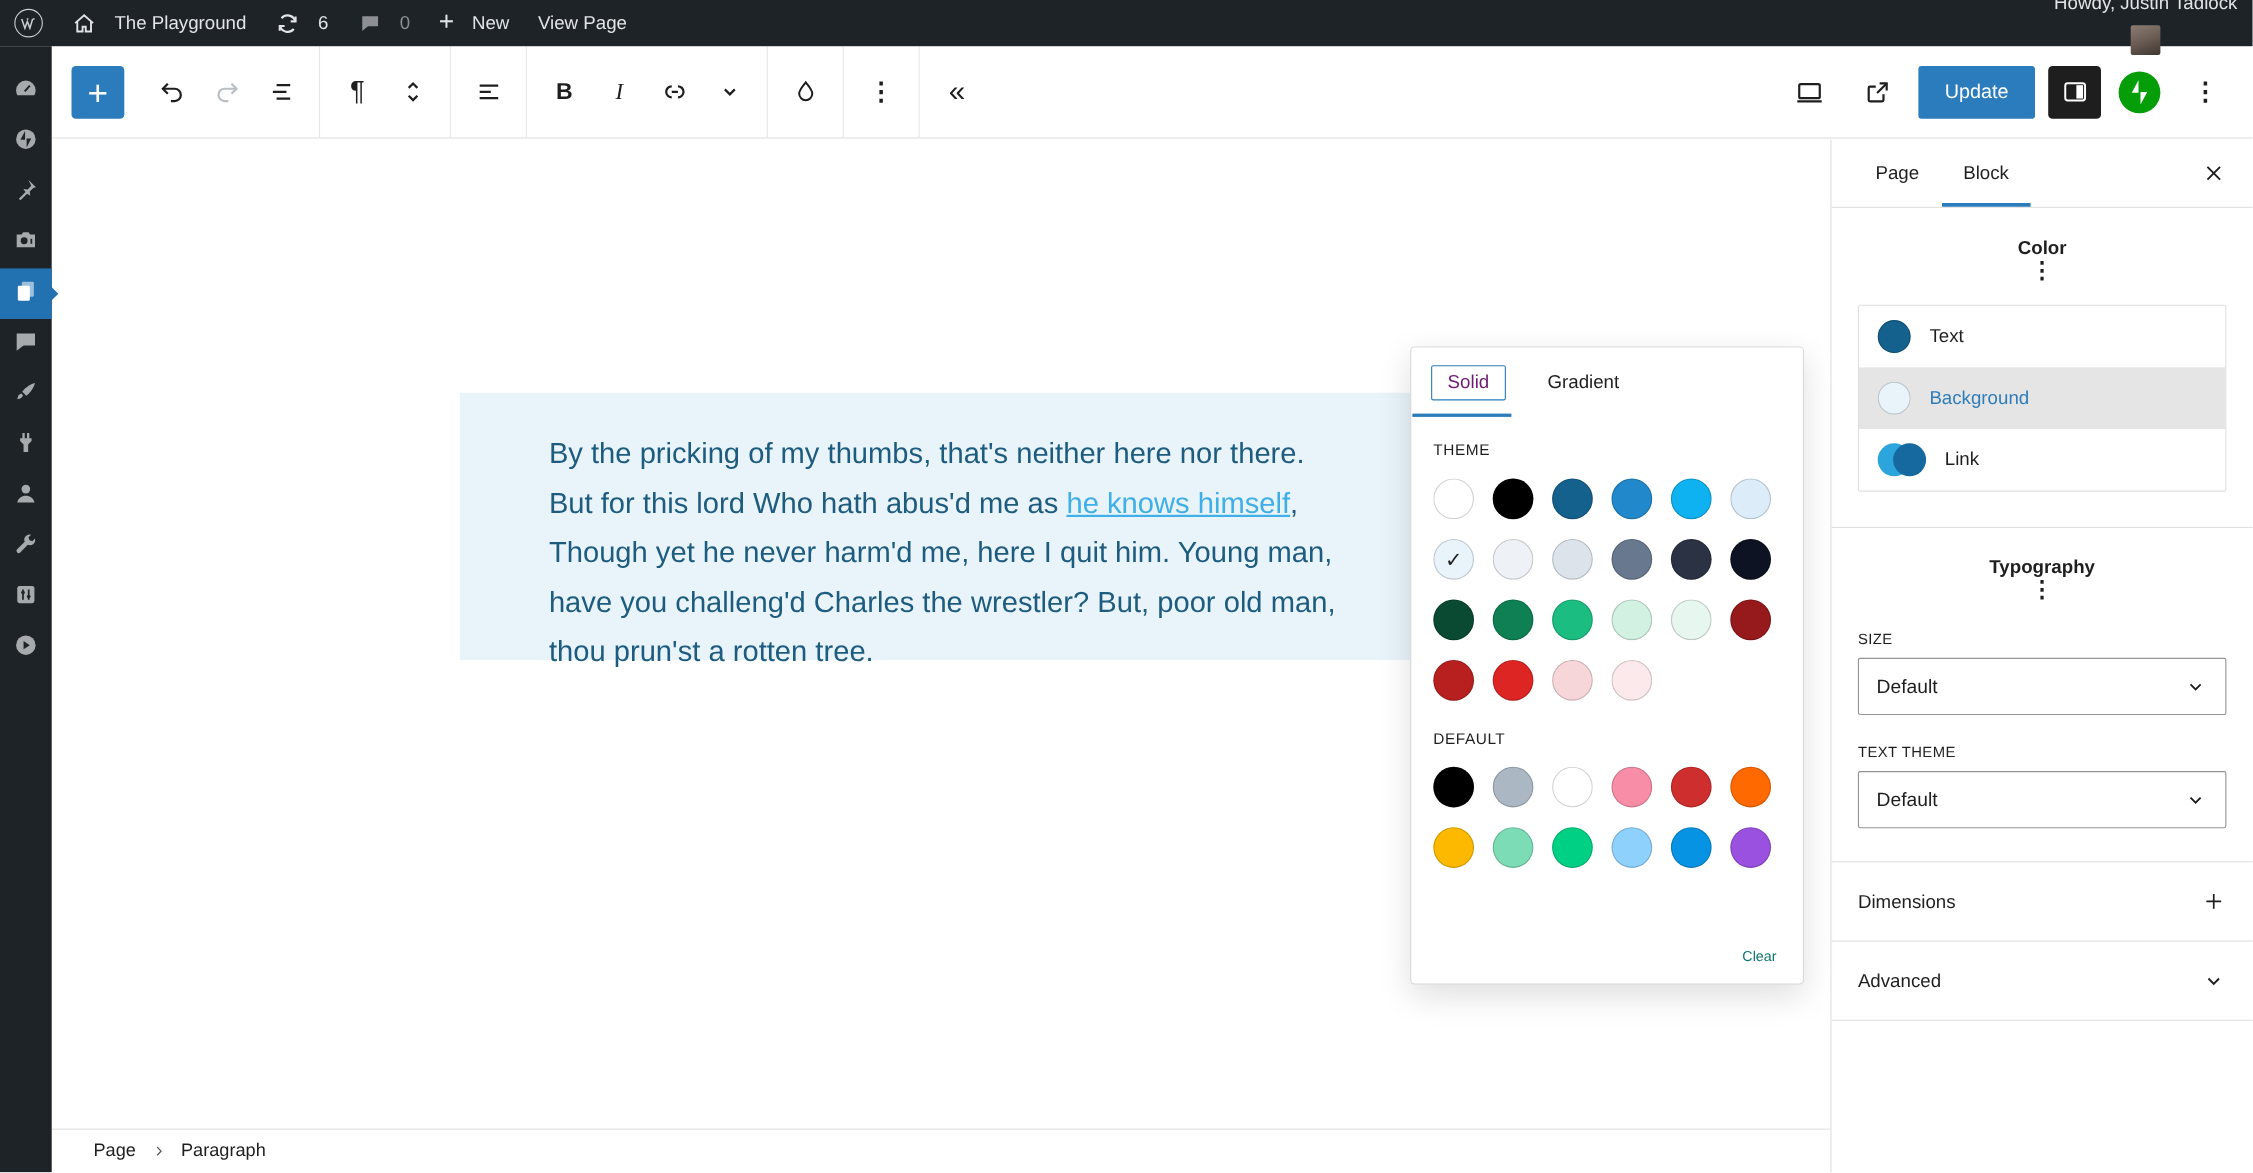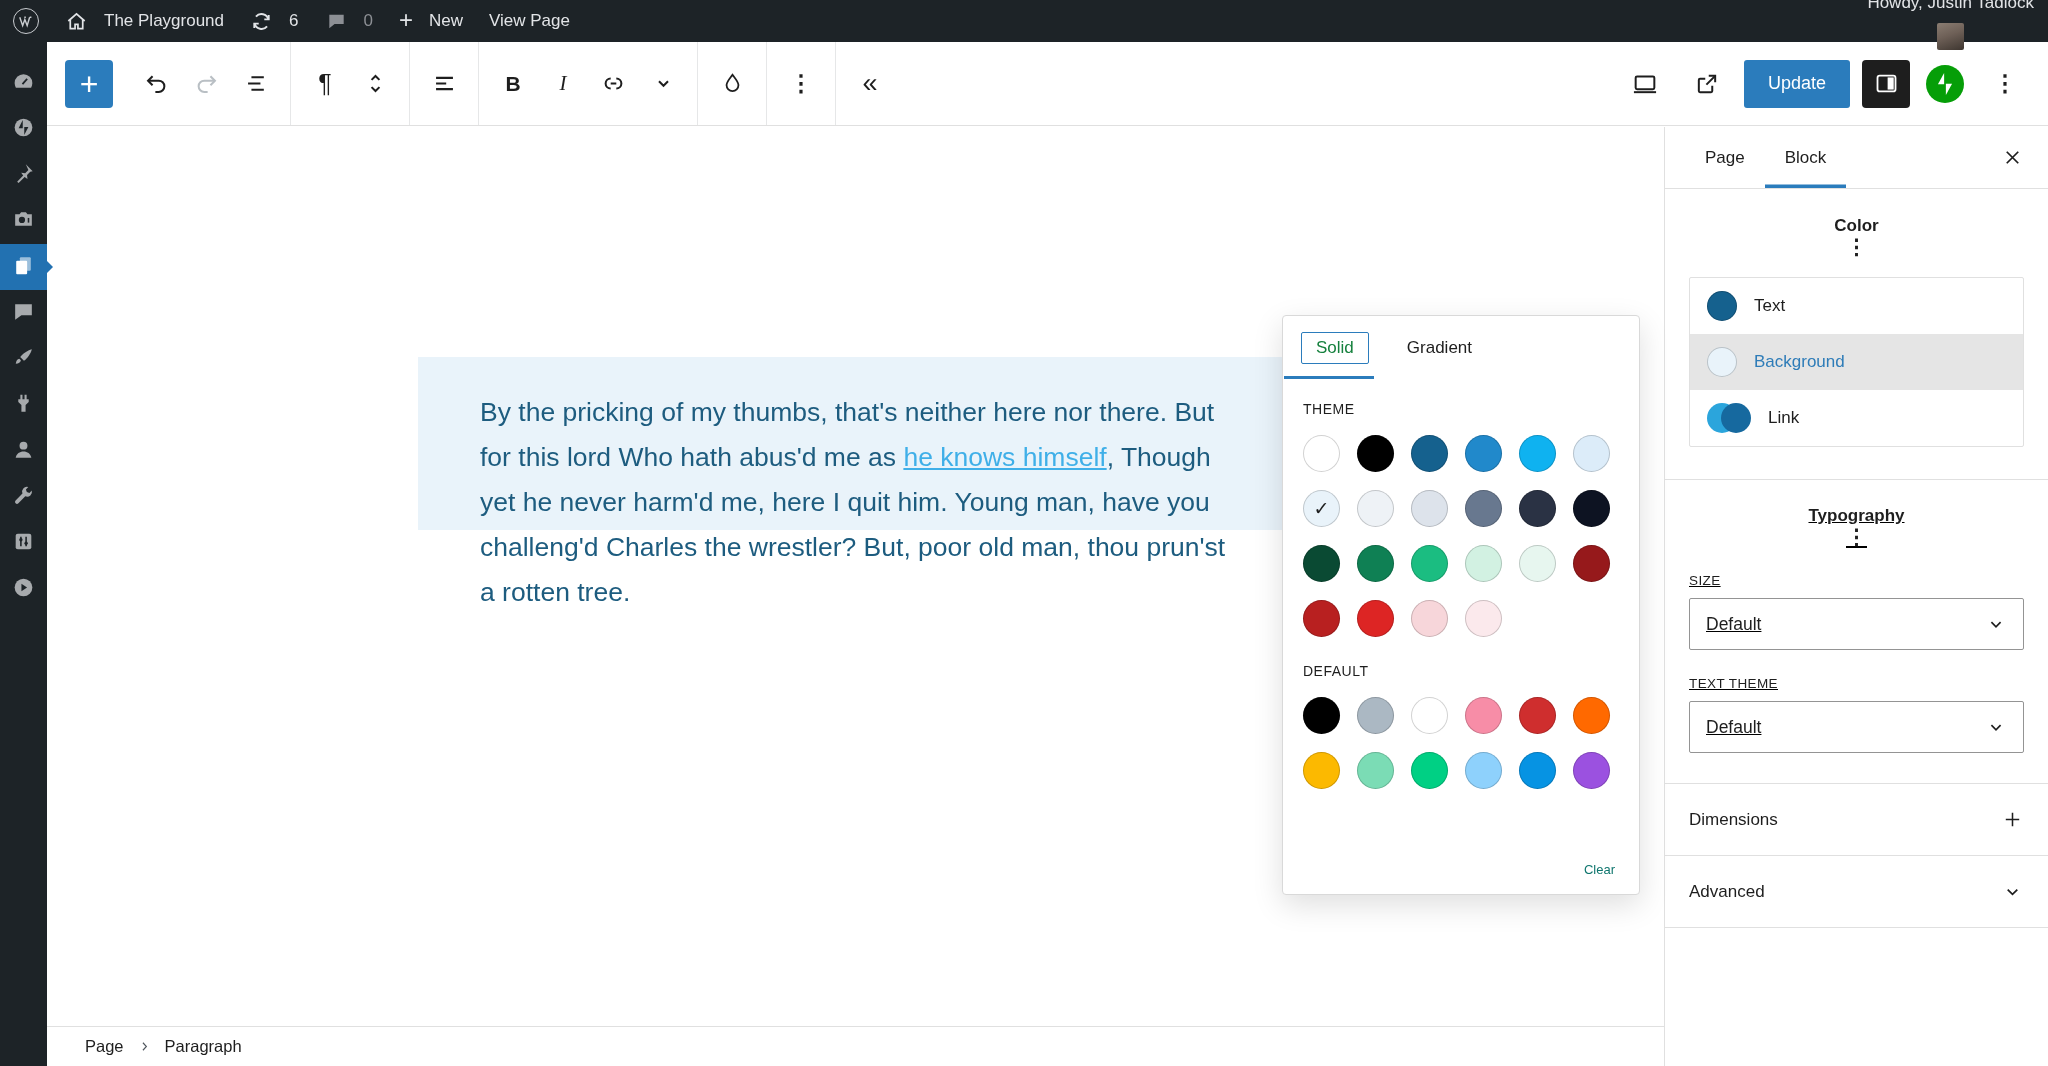--- a/index.html
+++ b/index.html
@@ -51,36 +51,36 @@
     display:flex; align-items:center; cursor:pointer; border:none; }
   .panel-toggle { width:48px; height:48px; background:#1e1e1e; border-radius:4px; display:flex; align-items:center;
     justify-content:center; cursor:pointer; }
   .panel-toggle svg { width:27px; height:27px; }
   .jetpack-btn { width:38px; height:38px; border-radius:50%; background:#069e08; display:flex; align-items:center;
     justify-content:center; cursor:pointer; margin:0 4px; }
   .jetpack-btn svg { width:36px; height:36px; }
 
   
   .canvas { position:absolute; left:47px; top:127px; right:384px; bottom:40px; background:#fff; }
-  .paragraph-block { position:absolute; left:371px; top:230px; width:880px; height:173px; background:#e9f3fa;
-    padding:33px 62px; font-size:26.5px; line-height:45px; color:#1d5c7f; cursor:text; }
+  .paragraph-block { position:absolute; left:371px; top:230px; width:880px; height:243px; background:#e9f3fa;
+    padding:33px 81px; font-size:26.5px; line-height:45px; color:#1d5c7f; cursor:text; }
   .paragraph-block a { color:#3fafe8; text-decoration:underline; cursor:pointer; }
 
   .breadcrumb-bar { position:absolute; left:47px; right:384px; bottom:0; height:40px; background:#fff;
     border-top:1px solid #e0e0e0; display:flex; align-items:center; padding-left:38px; font-size:16.5px;
     color:#1e1e1e; gap:13px; z-index:5; }
   .crumb { cursor:pointer; }
   .crumb-sep svg { width:15px; height:15px; display:block; color:#50575e; }
 
   
   .popover { position:absolute; left:1282px; top:315px; width:358px; height:580px; background:#fff;
     border:1px solid #d9d9d9; border-radius:4px; box-shadow:0 10px 30px rgba(0,0,0,.13); z-index:40; padding:0 20px; }
   .popover-tabs { display:flex; align-items:center; height:63px; position:relative; margin:0 -20px; padding:0 14px;
     }
-  .tab-solid { border:1.5px solid #2b7cbc; border-radius:2px; padding:5px 14px; font-size:17px; color:#15803d;
+  .tab-solid { border:1.5px solid #2b7cbc; border-radius:2px; padding:5px 14px; font-size:17px; color:#701a75;
     margin-left:4px; cursor:pointer; }
   .tab-gradient { padding:5px 14px; margin-left:24px; font-size:17px; color:#1e1e1e; cursor:pointer; }
   .tabs-underline { position:absolute; left:1px; bottom:0; width:90px; height:3.5px; background:#2b7cbc; }
   .pop-label { font-size:14px; font-weight:500; letter-spacing:.5px; color:#1e1e1e; margin-top:22px; }
   .swatch-grid { display:grid; grid-template-columns:repeat(6,37px); column-gap:17px; row-gap:18px; margin-top:18px; }
   .swatch { width:37px; height:37px; border-radius:50%; box-shadow:inset 0 0 0 1px rgba(0,0,0,.18);
     display:flex; align-items:center; justify-content:center; cursor:pointer; }
   .swatch .check { font-size:19px; color:#1e1e1e; }
   .clear-link { position:absolute; right:24px; bottom:17px; color:#0f766e; font-size:13px; cursor:pointer; }
 
@@ -99,21 +99,21 @@
   .color-list { border:1px solid #e0e0e0; border-radius:2px; margin:20px 24px 0; }
   .color-row { height:56px; display:flex; align-items:center; gap:17px; padding:0 17px; font-size:17px;
     color:#1e1e1e; cursor:pointer; }
   .color-row.active { background:#e5e5e5; color:#2e7cb8; }
   .c-swatch { width:30px; height:30px; border-radius:50%; box-shadow:inset 0 0 0 1px rgba(0,0,0,.2); flex:none; }
   .duo { position:relative; width:44px; height:30px; flex:none; }
   .duo i { position:absolute; top:0; width:30px; height:30px; border-radius:50%; }
   .duo i.b { left:14px; }
   .warning-notice { margin:32px 24px 0; background:#faf3e3; border-left:5px solid #dba21d; border-radius:2px;
     padding:15px 18px; font-size:16.5px; line-height:25px; color:#33383d; }
-  .sb-typo-section { border-top:1px solid #e0e0e0; padding:26px 0 30px;text-decoration:underline; }
+  .sb-typo-section { border-top:1px solid #e0e0e0; padding:26px 0 30px; }
   .field-label { font-size:13.5px; font-weight:500; letter-spacing:.4px; color:#1e1e1e; margin:26px 24px 0; }
   .select-control { margin:10px 24px 0; height:52px; border:1px solid #949494; border-radius:2px; display:flex;
     align-items:center; justify-content:space-between; padding:0 16px; font-size:17.5px; color:#1e1e1e;
     cursor:pointer; background:#fff; }
   .select-control svg { width:22px; height:22px; color:#1e1e1e; }
   .panel-row { display:flex; align-items:center; justify-content:space-between; padding:24px 24px; font-size:17px;
     font-weight:400; color:#1e1e1e; border-top:1px solid #e0e0e0; cursor:pointer; }
   .panel-row svg { width:23px; height:23px; color:#1e1e1e; }
   .panel-row.last { border-bottom:1px solid #e0e0e0; }
 </style>

